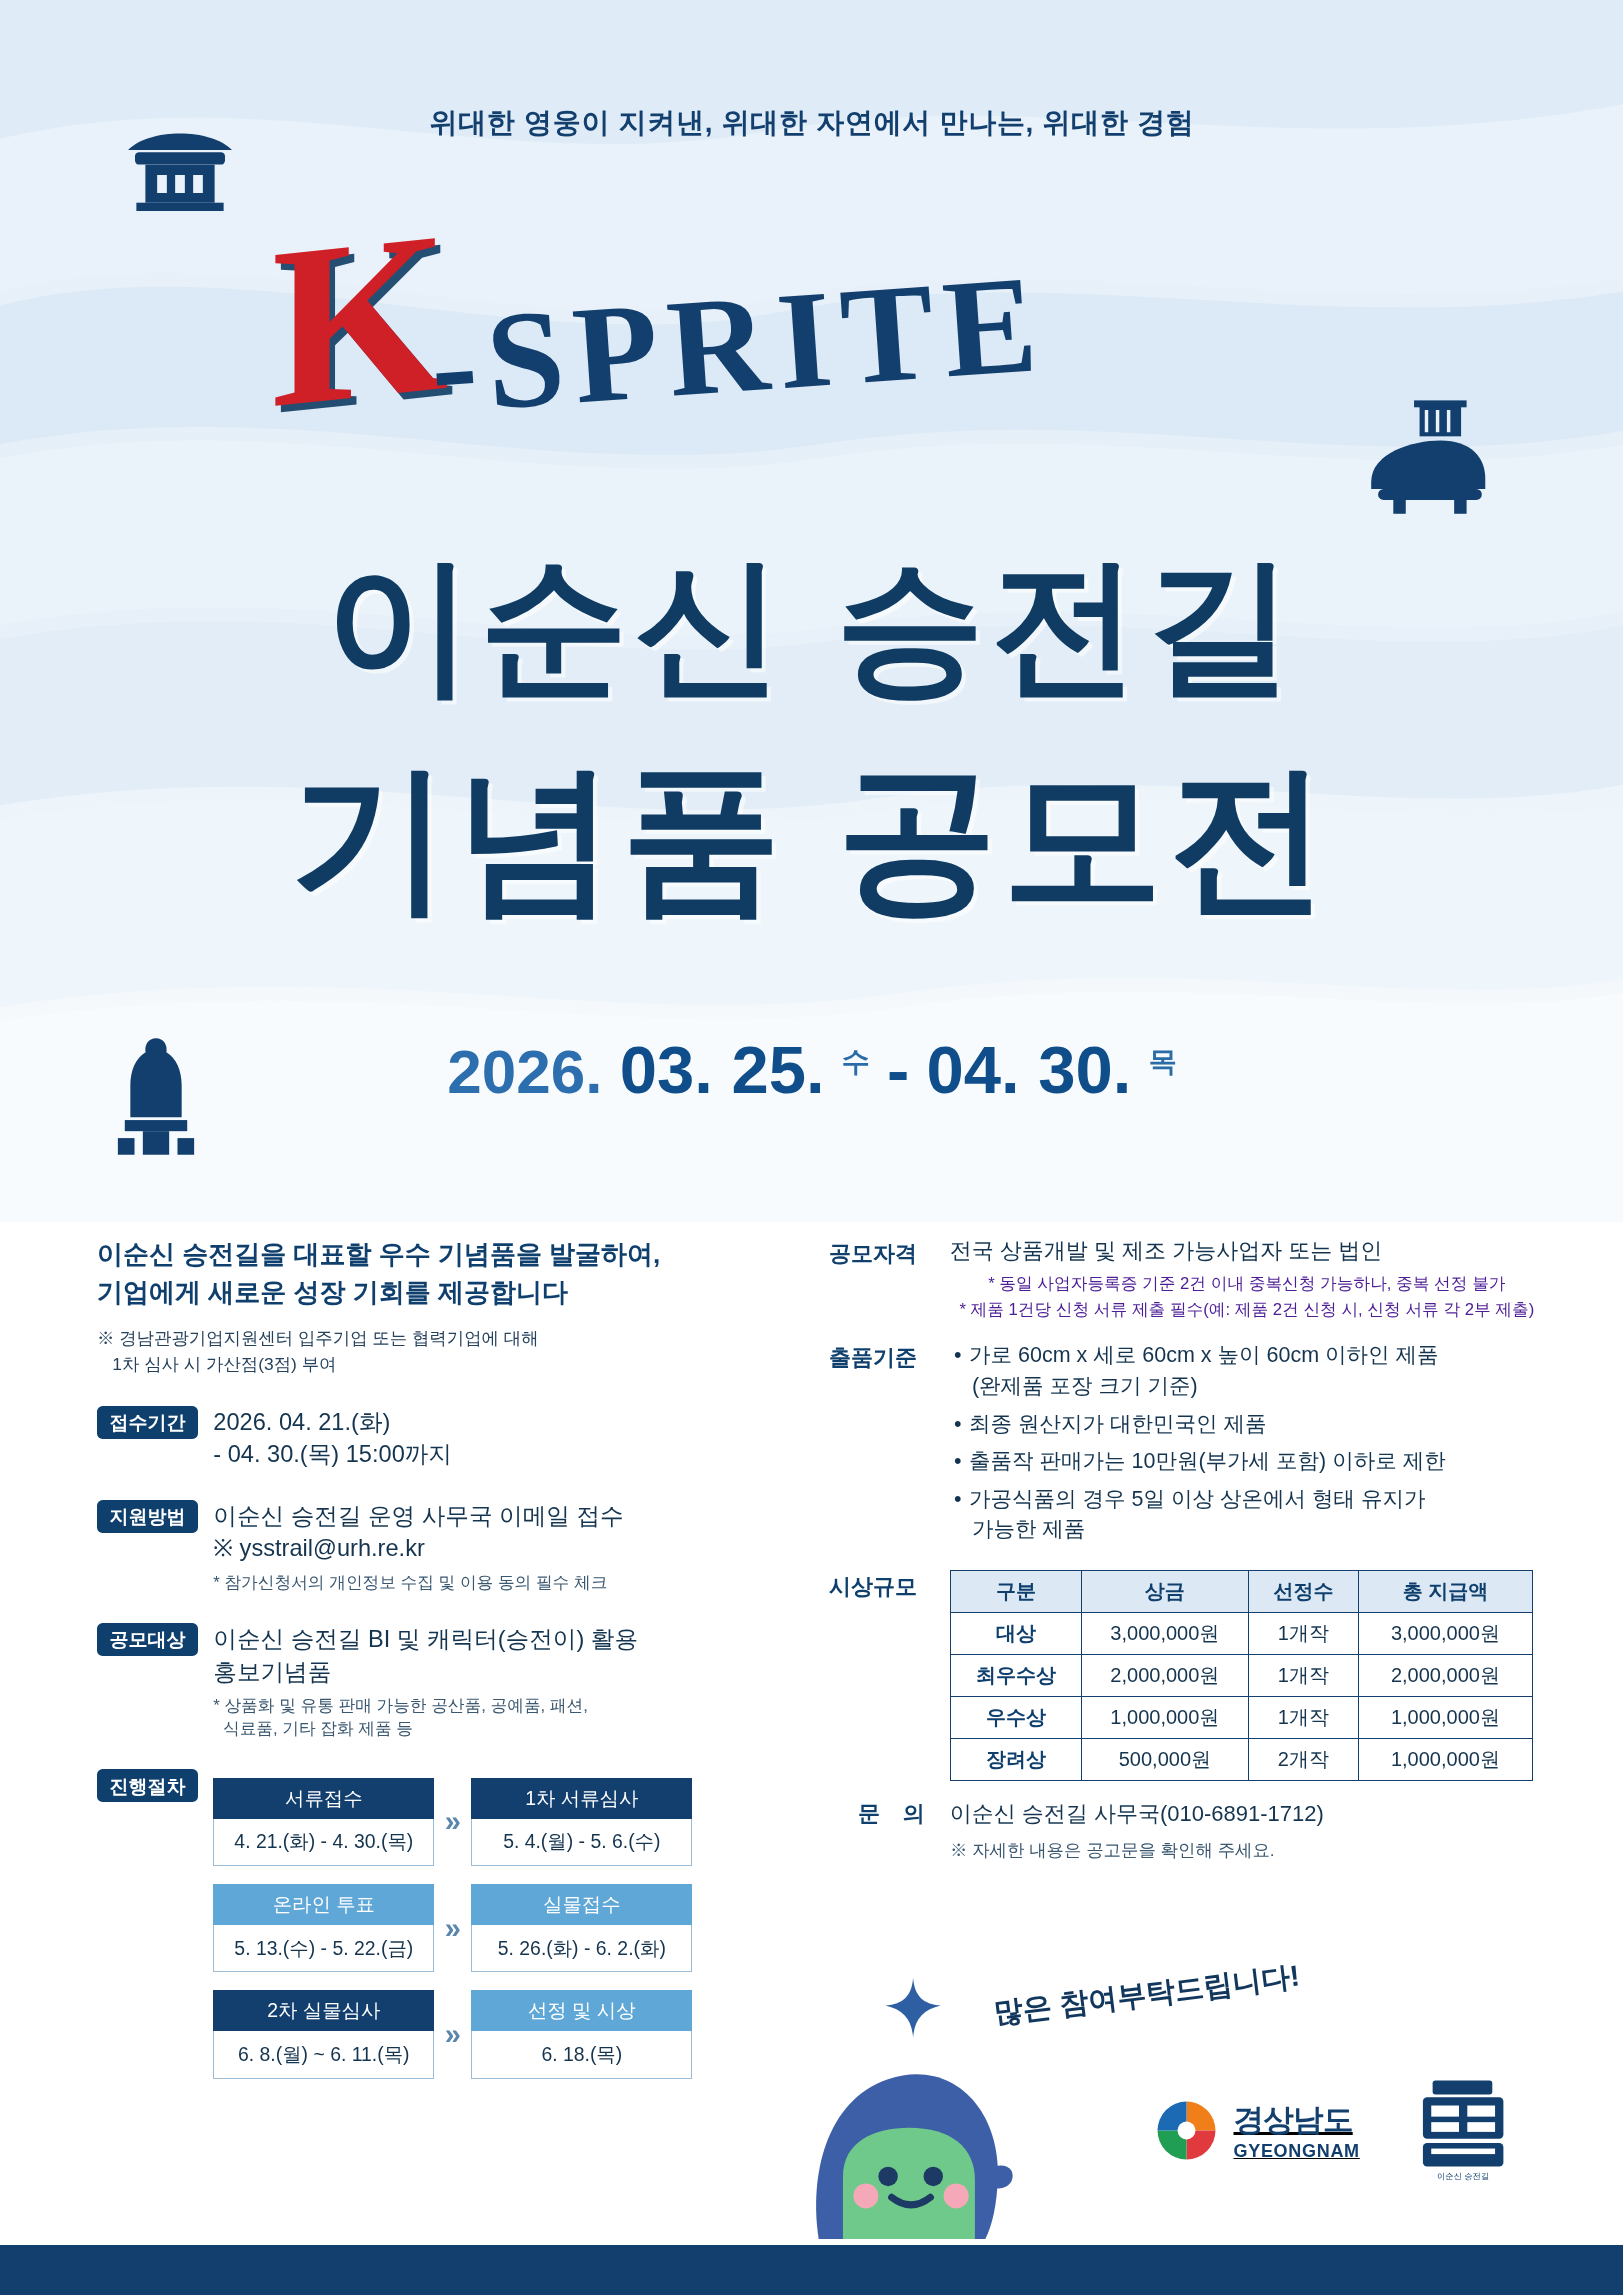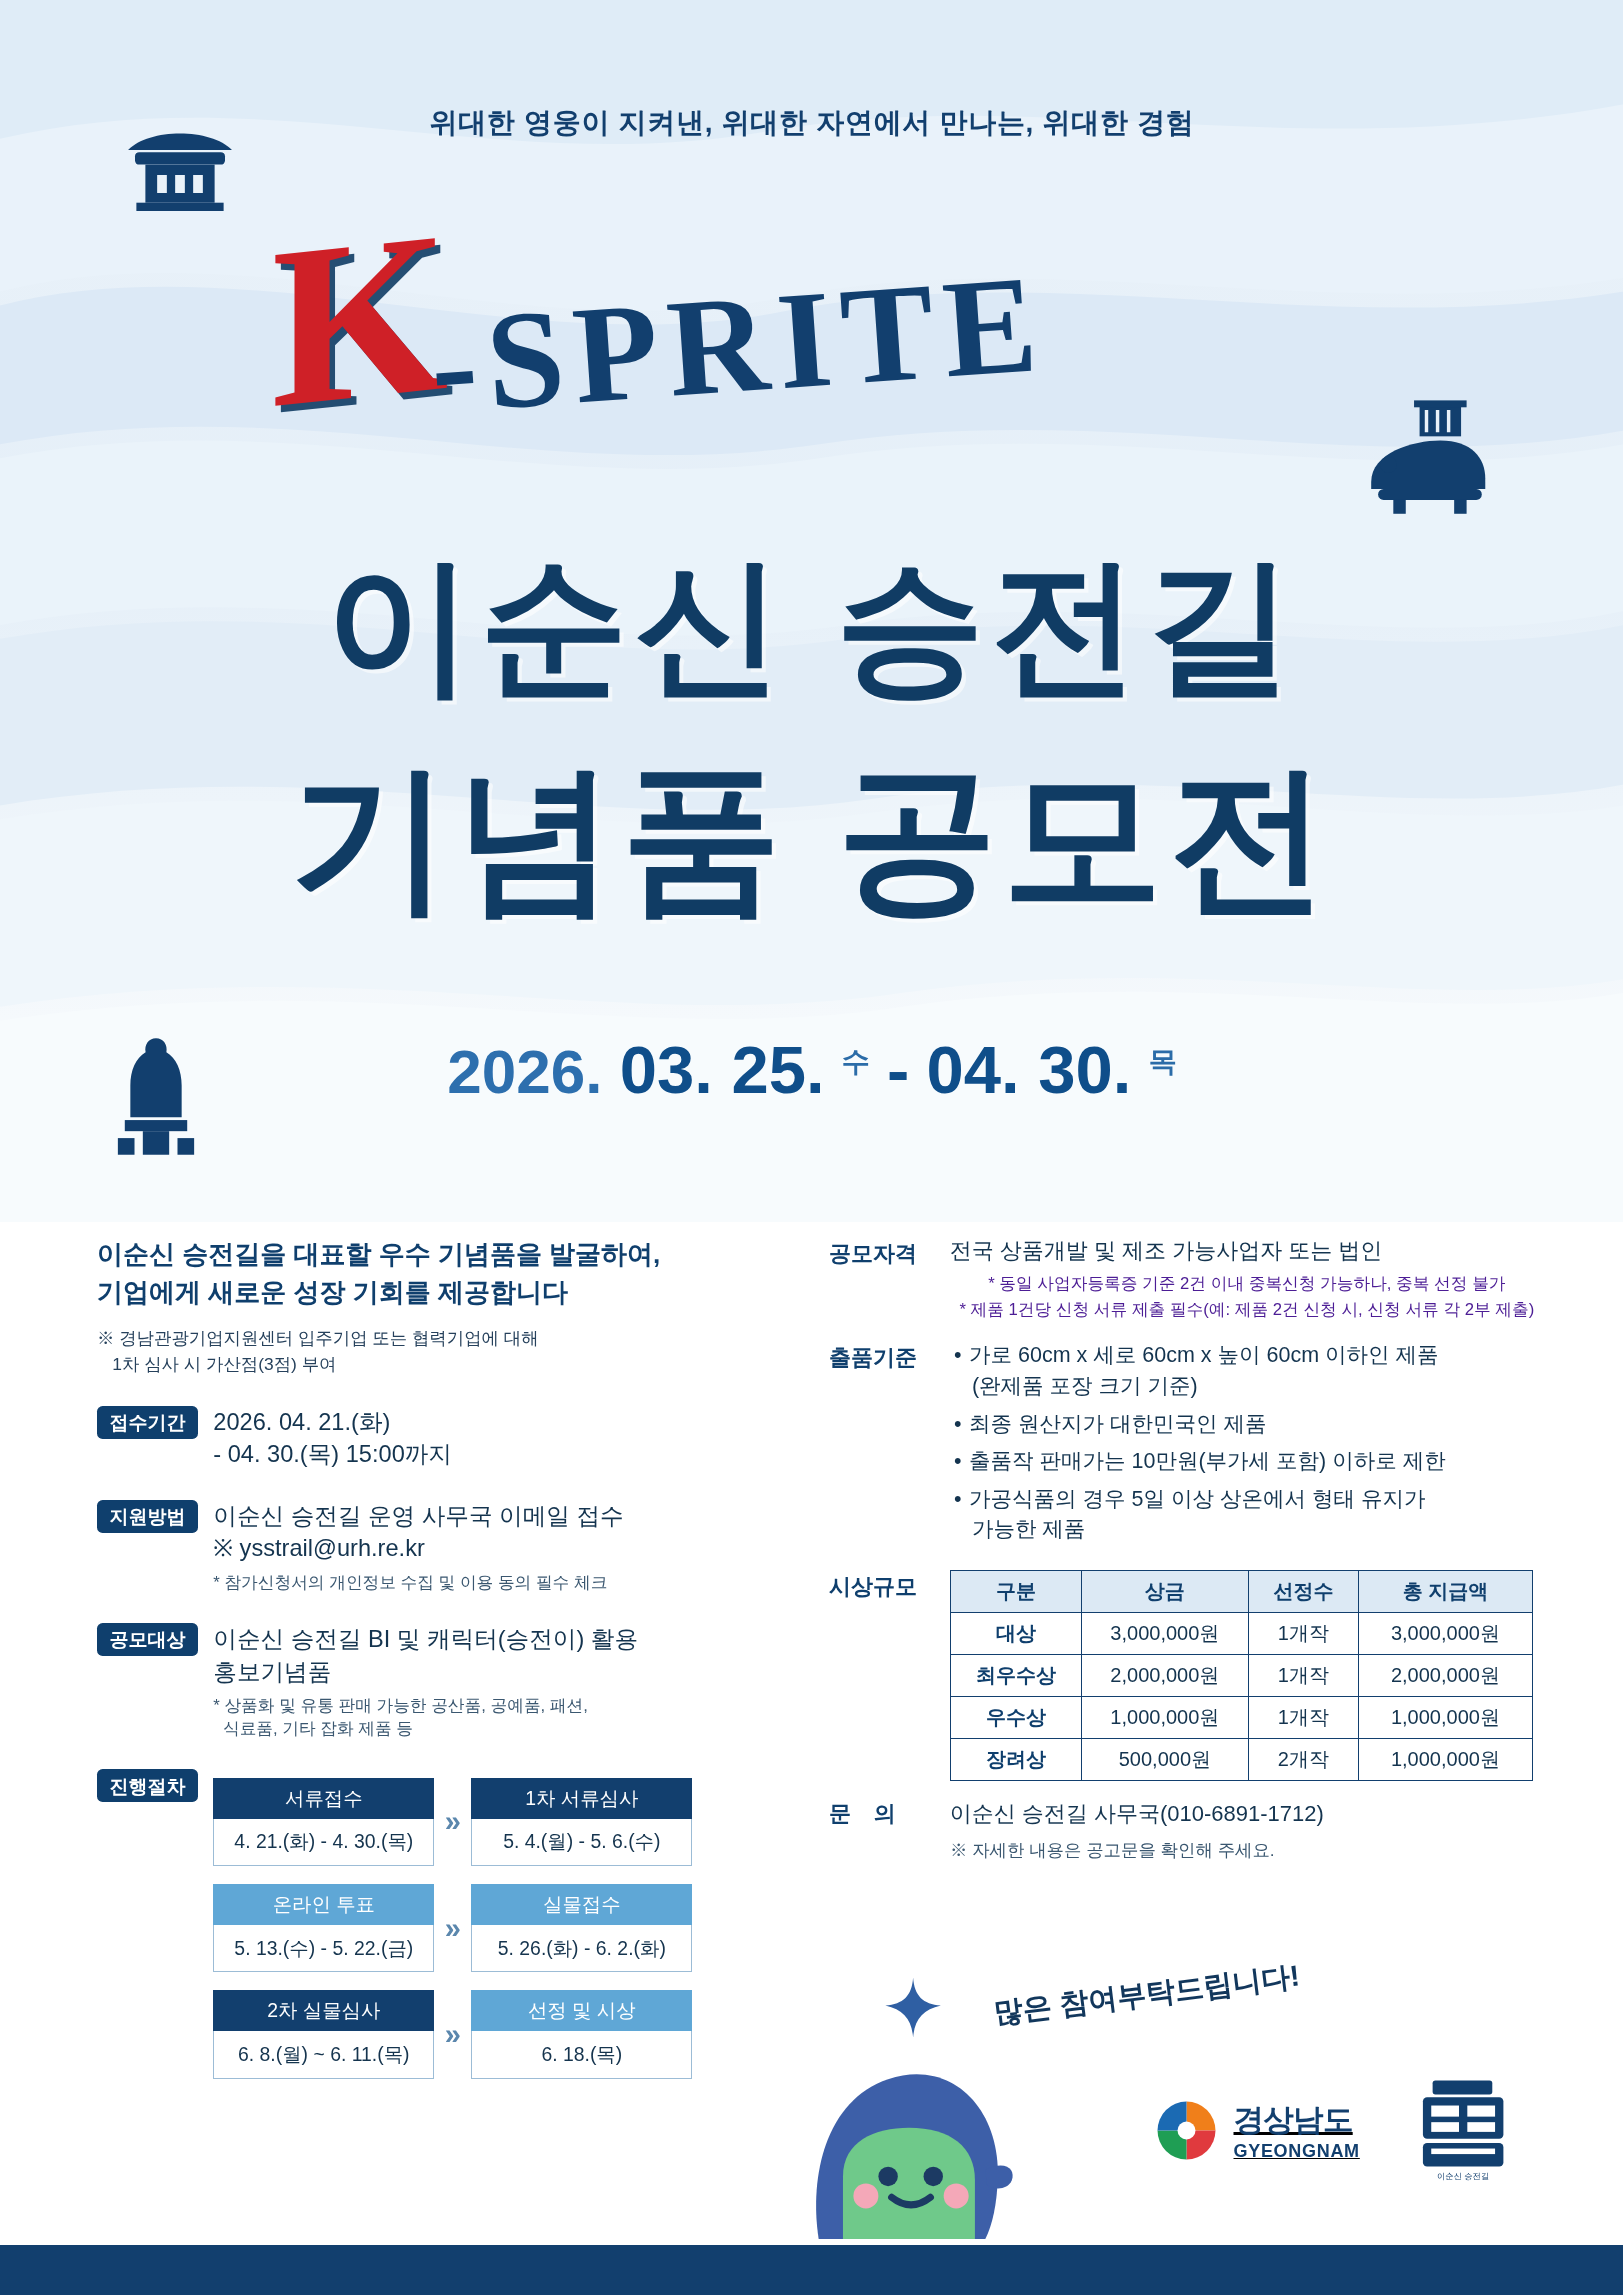--- a/index.html
+++ b/index.html
@@ -232,21 +232,21 @@
   }
   table.prize th {
     background: #dce9f4;
     font-weight: bold;
     color: #0f3f6d;
   }
   table.prize td.cat { font-weight: bold; color: #0f3f6d; }
 
   .contact-row { display: flex; margin-top: 12.5px; align-items: baseline; }
   .contact-label {
-    width: 104px; text-align: left; margin-right: 16.7px;
+    width: 104px; text-align: right; margin-right: 16.7px;
     color: #0f3f6d; font-size: 22px; font-weight: bold;
     letter-spacing: 8.3px;
   }
   .contact-val { font-size: 22px; color: #14344f; }
   .contact-note { margin-top: 9.7px; margin-left: 121px; font-size: 17.4px; color: #3a5770; }
 
   
   .mascot { position: absolute; left: 777px; top: 1968px; }
   .mascot-text {
     position: absolute;

